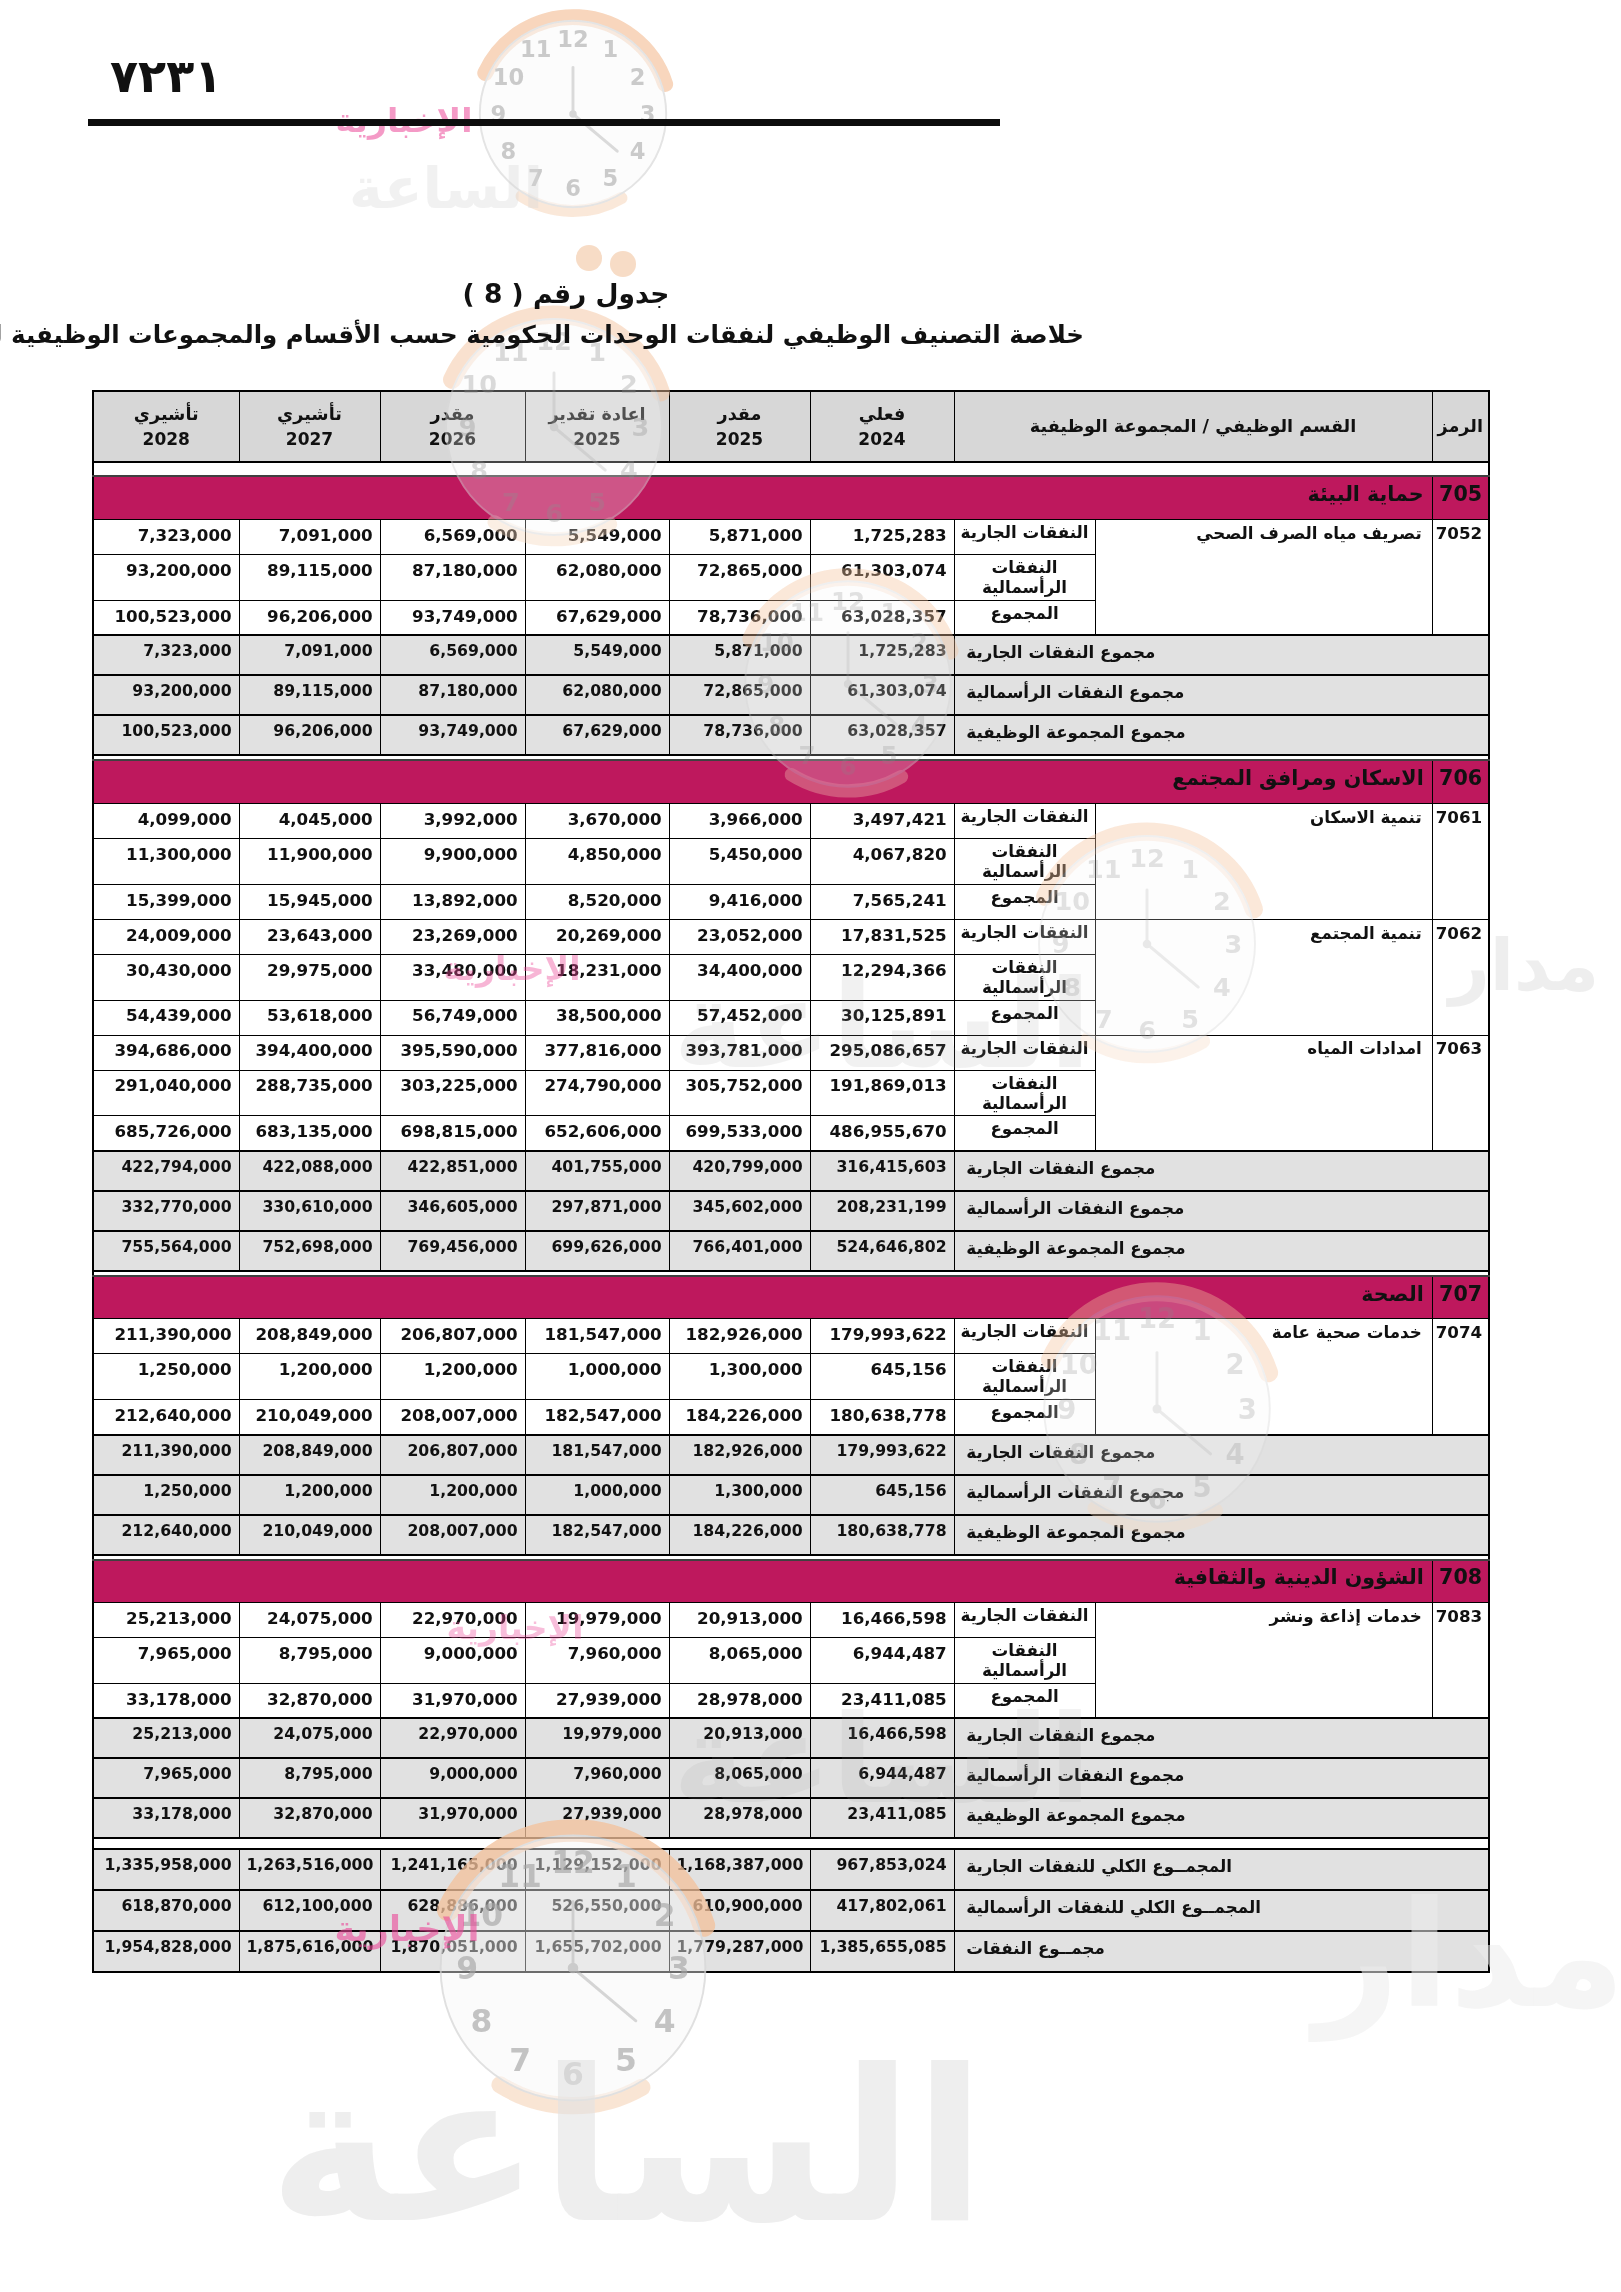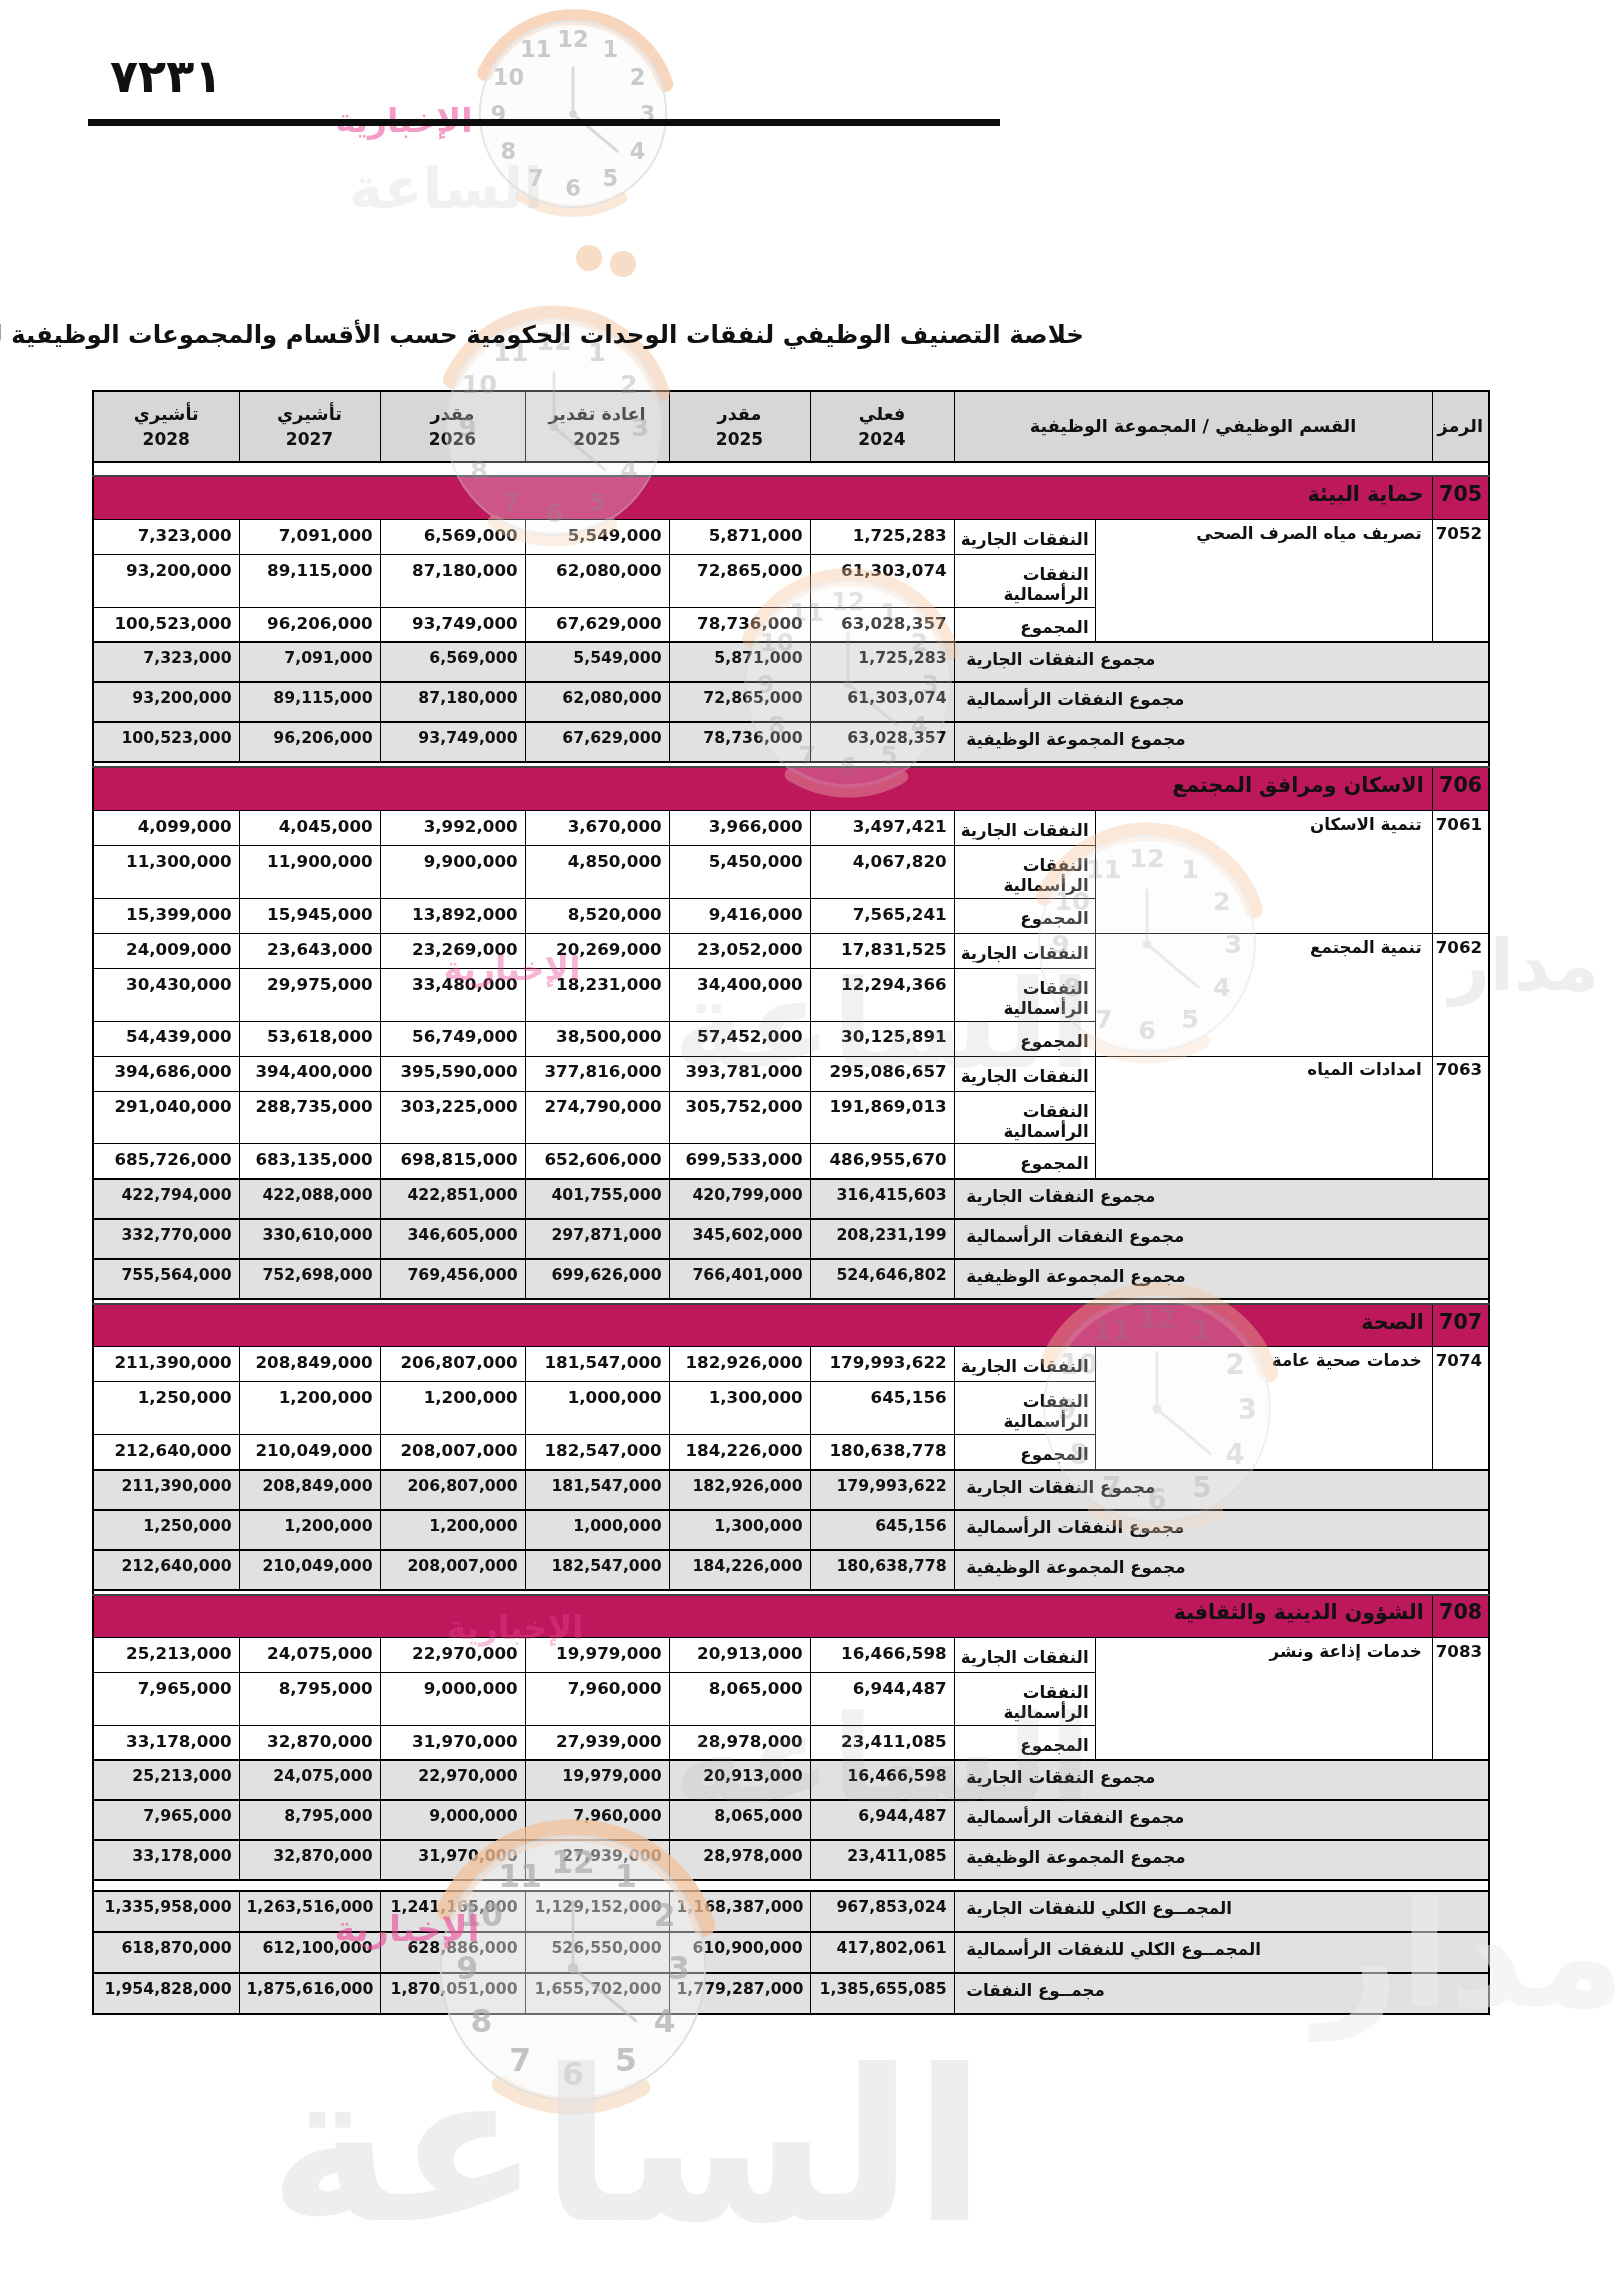--- a/index.html
+++ b/index.html
@@ -21,21 +21,21 @@
   .budget thead th{background:#d7d7d7;border-bottom:2.9px solid #000;vertical-align:middle;
                    text-align:center;font-size:17.6px;height:61px;padding:3.9px 2px;}
   .budget thead .yr{font-size:17px;margin-top:4.9px;}
   .gap .gapcell{border-top:0;border-bottom:0;padding:0;background:#fff;}
   tr.section td{background:#be185d;border-top:2px solid #404040;}
   tr.section .code{text-align:right;font-size:20.6px;padding-top:4.9px;}
   tr.section .sname{text-align:right;font-size:20.6px;padding-top:4.9px;padding-right:7.8px;}
   tr.detail td{font-size:16.7px;}
   td.gcode{text-align:center;font-size:17.6px;}
   td.gname{text-align:right;font-size:16.7px;padding-right:9.8px;}
-  td.rlabel{font-size:15.7px;padding-top:9px;}
+  td.rlabel{text-align:center;font-size:15.7px;padding-top:2px;}
   td.num{text-align:right;direction:ltr;font-size:15.7px;padding:4.9px 6.9px 0 6.9px;}
   tr.summary td{background:#e1e1e1;border-top:2px solid #000;border-bottom:2px solid #000;}
   tr.grand td{background:#e1e1e1;border-top:2px solid #000;border-bottom:2px solid #000;}
   td.slabel{text-align:left;font-size:16.7px;padding-left:11.8px;padding-top:5.9px;}
 
   
   .clock{position:absolute;transform:translate(-50%,-50%);z-index:3;pointer-events:none;}
   .wm-text{position:absolute;transform:translate(-50%,-50%);z-index:3;pointer-events:none;
            color:#ec4899;white-space:nowrap;}
   .wm-dot{position:absolute;width:25.5px;height:25.5px;border-radius:50%;background:#f2c4a0;opacity:.6;
@@ -175,20 +175,21 @@
   <div class="wm-text" style="left:882px;top:1024px;font-size:123px;opacity:.13;color:#9a9a9a">الساعة</div>
   <div class="wm-text" style="left:1524px;top:965px;font-size:71px;opacity:.16;color:#9a9a9a">مدار</div>
   <div class="wm-text" style="left:515px;top:1627px;font-size:33px;opacity:.35">الإخبارية</div>
   <div class="wm-text" style="left:882px;top:1759px;font-size:123px;opacity:.12;color:#9a9a9a">الساعة</div>
   <div class="wm-text" style="left:407px;top:1929px;font-size:35px;opacity:.6">الإخبارية</div>
   <div class="wm-text" style="left:627px;top:2147px;font-size:211px;opacity:.6;color:#e3e3e3">الساعة</div>
   <div class="wm-text" style="left:1470px;top:1955px;font-size:147px;opacity:.55;color:#ededed">مدار</div>
 
   <div class="pagenum">٧٢٣١</div>
   <div class="rule"></div>
+  <div class="title">جدول رقم ( 8 )</div>
   <div class="subtitle">
     <span>خلاصة التصنيف الوظيفي لنفقات الوحدات الحكومية حسب الأقسام والمجموعات الوظيفية للسنوات 2024 - 2028</span>
     
   </div>
 
   <table class="budget">
     <colgroup>
       <col style="width:57px">
         <col style="width:337px">
         <col style="width:141px">

